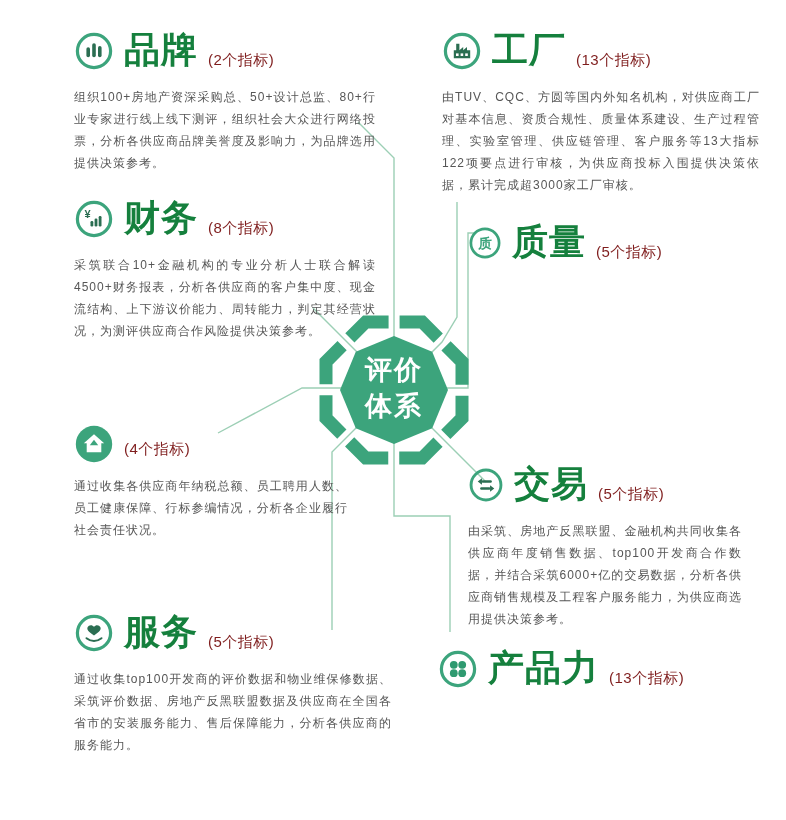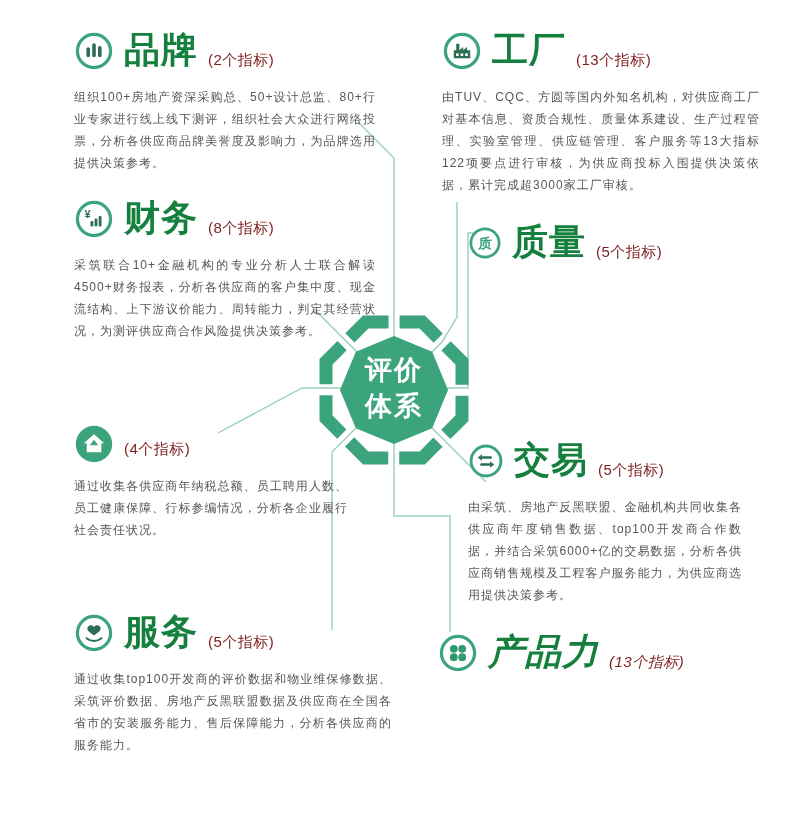--- a/index.html
+++ b/index.html
@@ -22,22 +22,22 @@
     display:flex;flex-direction:column;align-items:center;
     color:#ffffff;font-size:27px;font-weight:bold;line-height:36px;letter-spacing:2px;
   }
   
   .sec-brand   {left:74px; top:26px;  width:302px;}
   .sec-finance {left:74px; top:194px; width:302px;}
   .sec-social  {left:74px; top:424px; width:274px;}
   .sec-service {left:74px; top:608px; width:318px;}
   .sec-factory {left:442px;top:26px;  width:318px;}
   .sec-quality {left:468px;top:218px; width:266px;}
-  .sec-trade   {left:468px;top:436px; width:274px;}
-  .sec-product {left:438px;top:628px; width:324px;font-style:italic;}
+  .sec-trade   {left:468px;top:460px; width:274px;}
+  .sec-product {left:438px;top:644px; width:324px;}
   .sec-quality .icon{width:34px;height:34px;}
   .sec-trade .icon{width:36px;height:36px;}
 </style>
 </head>
 <body>
 
 <div id="canvas">
 
   <svg class="overlay" width="786" height="820" viewBox="0 0 786 820">
     <g stroke="#9CCFB5" stroke-width="1.4" fill="none">

